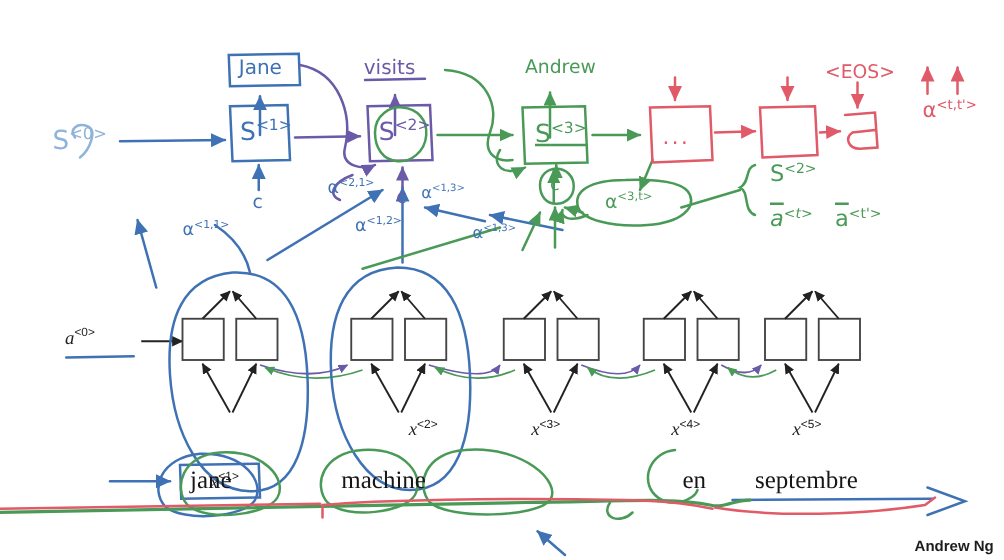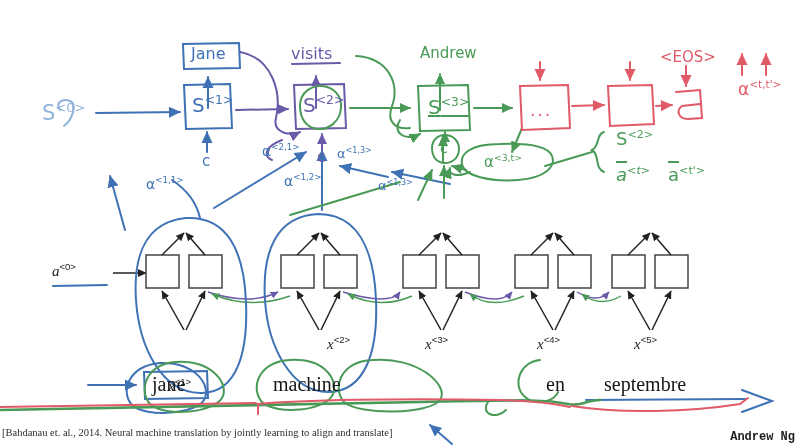--- a/index.html
+++ b/index.html
@@ -13,21 +13,21 @@
          color:#1a1a1a;letter-spacing:.2px;}
 
   .xlabel{font-style:italic;font-size:15px;font-family:"Liberation Serif",serif;color:#222;}
   .xlabel sup{font-style:normal;font-size:9.5px;font-family:"Liberation Sans",sans-serif;}
   .alabel{font-style:italic;font-size:15px;font-family:"Liberation Serif",serif;color:#222;}
   .alabel sup{font-style:normal;font-size:9.5px;font-family:"Liberation Sans",sans-serif;}
 
   .word{font-size:20px;font-family:"Liberation Serif",serif;color:#161616;}
 
   .cite{left:2px;top:427px;font-size:10.5px;font-family:"Liberation Serif",serif;color:#2c2c2c;}
-  .byline{right:8px;top:430px;font-size:12px;font-family:Liberation Mono, monospace;
+  .byline{right:8px;top:430px;font-size:12px;font-family:Liberation Sans, sans-serif;
           color:#1c1c1c;font-weight:600;margin-left:12px;}
 
   
   .hw{font-family:"DejaVu Sans",sans-serif;white-space:nowrap;}
   .hw sup{font-size:.62em;}
   .blue{color:#3f72b4;}
   .lblue{color:#8fb3d9;}
   .purple{color:#6a5aa8;}
   .green{color:#4a9a57;}
   .red{color:#e05a68;}
@@ -330,16 +330,15 @@
   </div>
   <div class="abs xlabel" style="left:634px;top:334px;">
     <span>x</span><sup>&lt;5&gt;</sup>
   </div>
 
   <div class="abs word" style="left:152px;top:373px;">jane</div>
   <div class="abs word" style="left:273px;top:373px;">machine</div>
   <div class="abs word" style="left:546px;top:373px;">en</div>
   <div class="abs word" style="left:604px;top:373px;">septembre</div>
 
-  <div class="abs cite">[Bahdanau et. al., 2014. Neural machine translation by jointly learning to align and translate]</div>
   <div class="abs byline">Andrew Ng</div>
 
 </div>
 
 </body></html>

